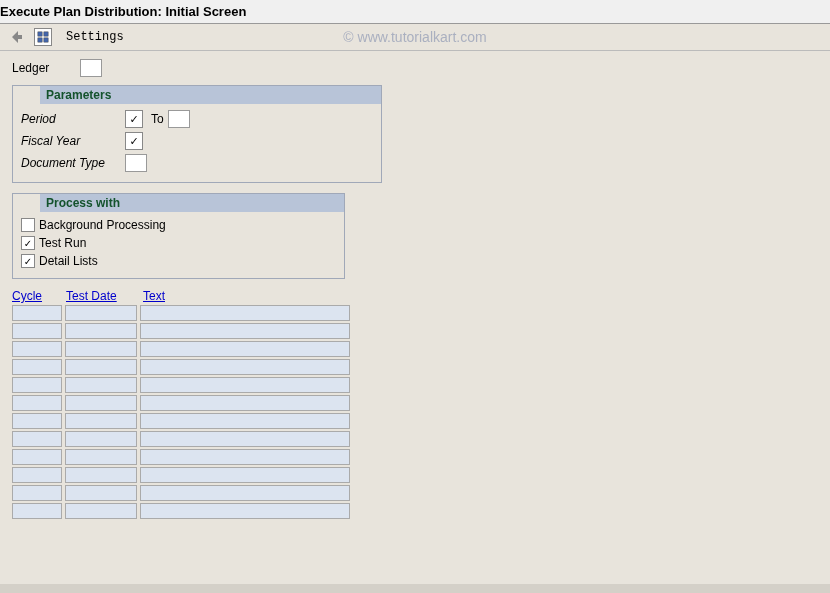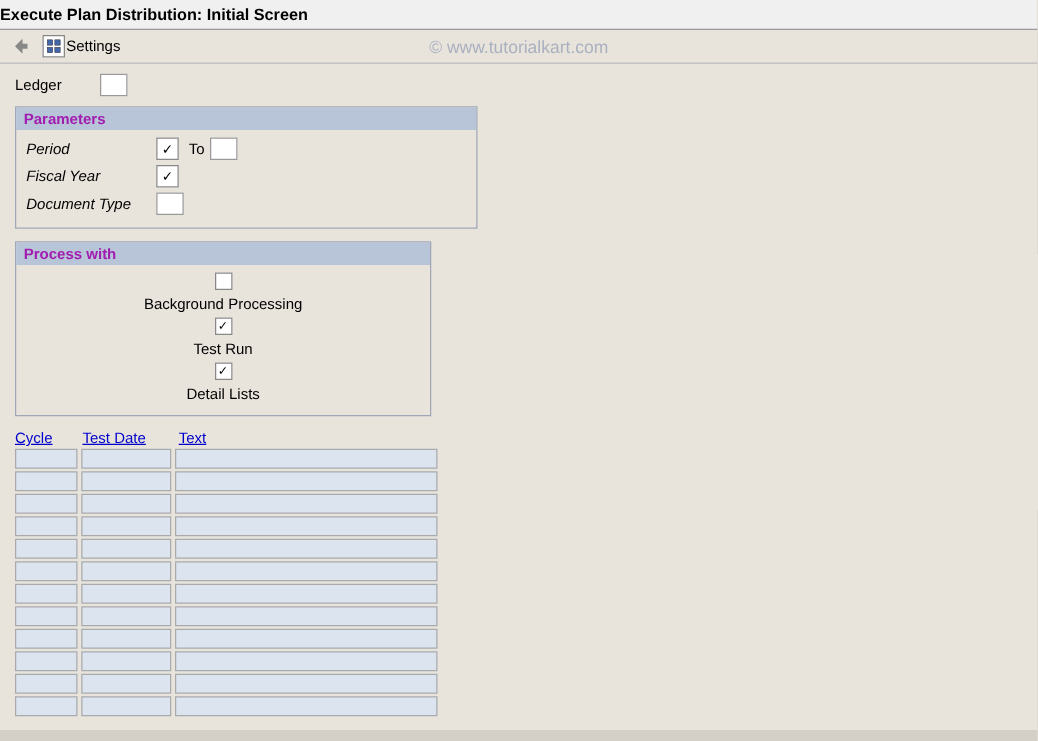--- a/index.html
+++ b/index.html
@@ -45,22 +45,23 @@
       position: absolute;
       left: 50%;
       transform: translateX(-50%);
       color: #aab0c0;
       font-size: 14px;
       pointer-events: none;
     }
     .toolbar-settings {
       display: flex;
       align-items: center;
-      gap: 1px;
-      cursor: pointer;
+      gap: 14px;
+      cursor: pointer;
+      font-family: Liberation Mono, monospace;
     }
     .toolbar-settings-icon {
       width: 18px;
       height: 18px;
       border: 1px solid #888;
       background: #fff;
       display: flex;
       align-items: center;
       justify-content: center;
       font-size: 10px;
@@ -91,21 +92,22 @@
       border: 1px solid #a0a8b8;
       background-color: #e8e4dc;
       margin-bottom: 10px;
       width: 370px;
     }
     .section-header {
       background-color: #b8c4d8;
       padding: 2px 6px;
       font-size: 12px;
       font-weight: bold;
-      color: #a21caf;
+      color: #14532d;
+      margin-left: 27px;
     }
     .section-body {
       padding: 6px 8px;
     }
     .form-row {
       display: flex;
       align-items: center;
       margin-bottom: 4px;
       gap: 4px;
     }
@@ -138,21 +140,20 @@
       border: 1px solid #a0a8b8;
       background-color: #e8e4dc;
       margin-bottom: 10px;
       width: 333px;
     }
     .process-row {
       display: flex;
       align-items: center;
       margin-bottom: 4px;
       gap: 4px;
-      flex-direction: column;
     }
     .process-checkbox {
       width: 14px;
       height: 14px;
       border: 1px solid #888;
       background: #fff;
       display: flex;
       align-items: center;
       justify-content: center;
       font-size: 10px;

